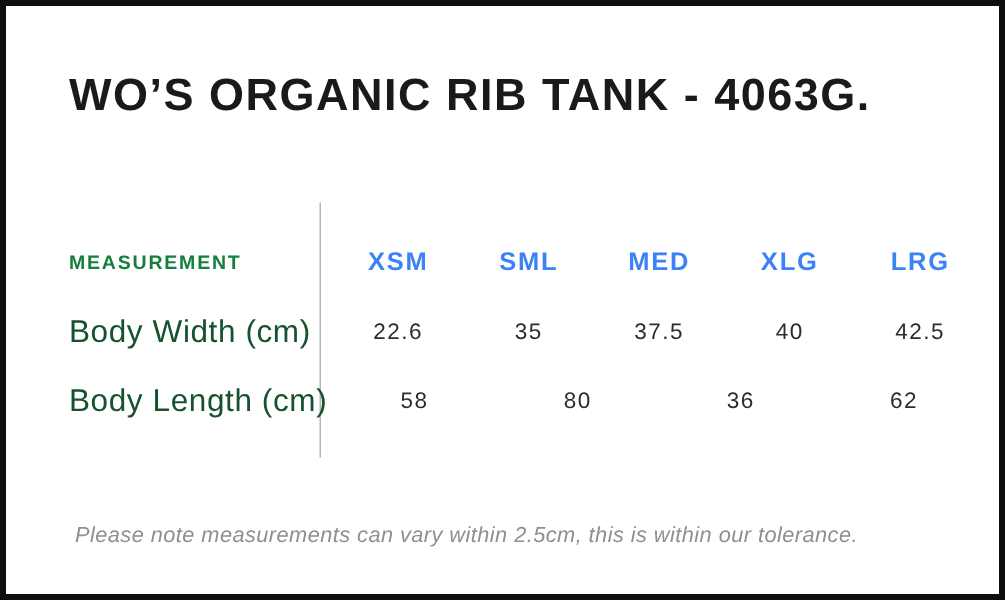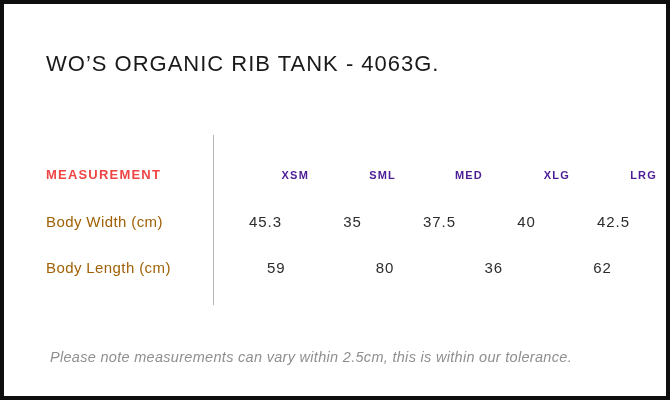--- a/index.html
+++ b/index.html
@@ -16,22 +16,22 @@
     height: 400px;
     box-sizing: border-box;
     border: 4px solid #0e0e0e;
     background: #ffffff;
   }
   .title {
     position: absolute;
     left: 42px;
     top: 47px;
     margin: 0;
-    font-size: 22px;
-    font-weight: normal;
+    font-size: 30px;
+    font-weight: bold;
     letter-spacing: 1px;
     line-height: 26px;
     color: #1a1a1a;
     white-space: nowrap;
   }
   .size-table {
     position: absolute;
     left: 42px;
     top: 131px;
     width: 611px;
@@ -52,52 +52,51 @@
     height: 16px;
     line-height: 16px;
   }
   .trow-header { top: 32px; }
   .trow-1 { top: 79px; }
   .trow-2 { top: 125px; }
   .tlabel {
     position: absolute;
     left: 0;
     top: 0;
-    font-size: 15px;
-    color: #a16207;
+    font-size: 21px;
+    color: #14532d;
     letter-spacing: 0.4px;
     white-space: nowrap;
   }
   .tlabel.hdr {
     font-size: 13px;
     font-weight: bold;
-    color: #ef4444;
+    color: #15803d;
     letter-spacing: 1.2px;
   }
   .tcols {
     position: absolute;
     left: 176px;
     right: 0;
     top: 0;
     display: flex;
   }
   .tcell {
     flex: 1;
     text-align: center;
     font-size: 15px;
     color: #2d2d2d;
     letter-spacing: 1px;
     white-space: nowrap;
   }
   .tcell.hdr {
-    font-size: 11px;
+    font-size: 17px;
     font-weight: bold;
-    color: #4c1d95;
+    color: #3b82f6;
     letter-spacing: 1.2px;
-    text-align: right;
   }
   .footnote {
     position: absolute;
     left: 42px;
     top: 341px;
     margin: 4px;
     font-size: 14.5px;
     font-style: italic;
     color: #8f8f8f;
     letter-spacing: 0.3px;
@@ -122,32 +121,32 @@
         <div class="tcell hdr">SML</div>
         <div class="tcell hdr">MED</div>
         <div class="tcell hdr">XLG</div>
         <div class="tcell hdr">LRG</div>
       </div>
     </div>
 
     <div class="trow trow-1">
       <div class="tlabel">Body Width (cm)</div>
       <div class="tcols">
-        <div class="tcell">45.3</div>
+        <div class="tcell">22.6</div>
         <div class="tcell">35</div>
         <div class="tcell">37.5</div>
         <div class="tcell">40</div>
         <div class="tcell">42.5</div>
       </div>
     </div>
 
     <div class="trow trow-2">
       <div class="tlabel">Body Length (cm)</div>
       <div class="tcols">
-        <div class="tcell">59</div>
+        <div class="tcell">58</div>
         <div class="tcell">80</div>
         <div class="tcell">36</div>
         <div class="tcell">62</div>
       </div>
     </div>
   </div>
 
   <p class="footnote">Please note measurements can vary within 2.5cm, this is within our tolerance.</p>
 
 </div>

